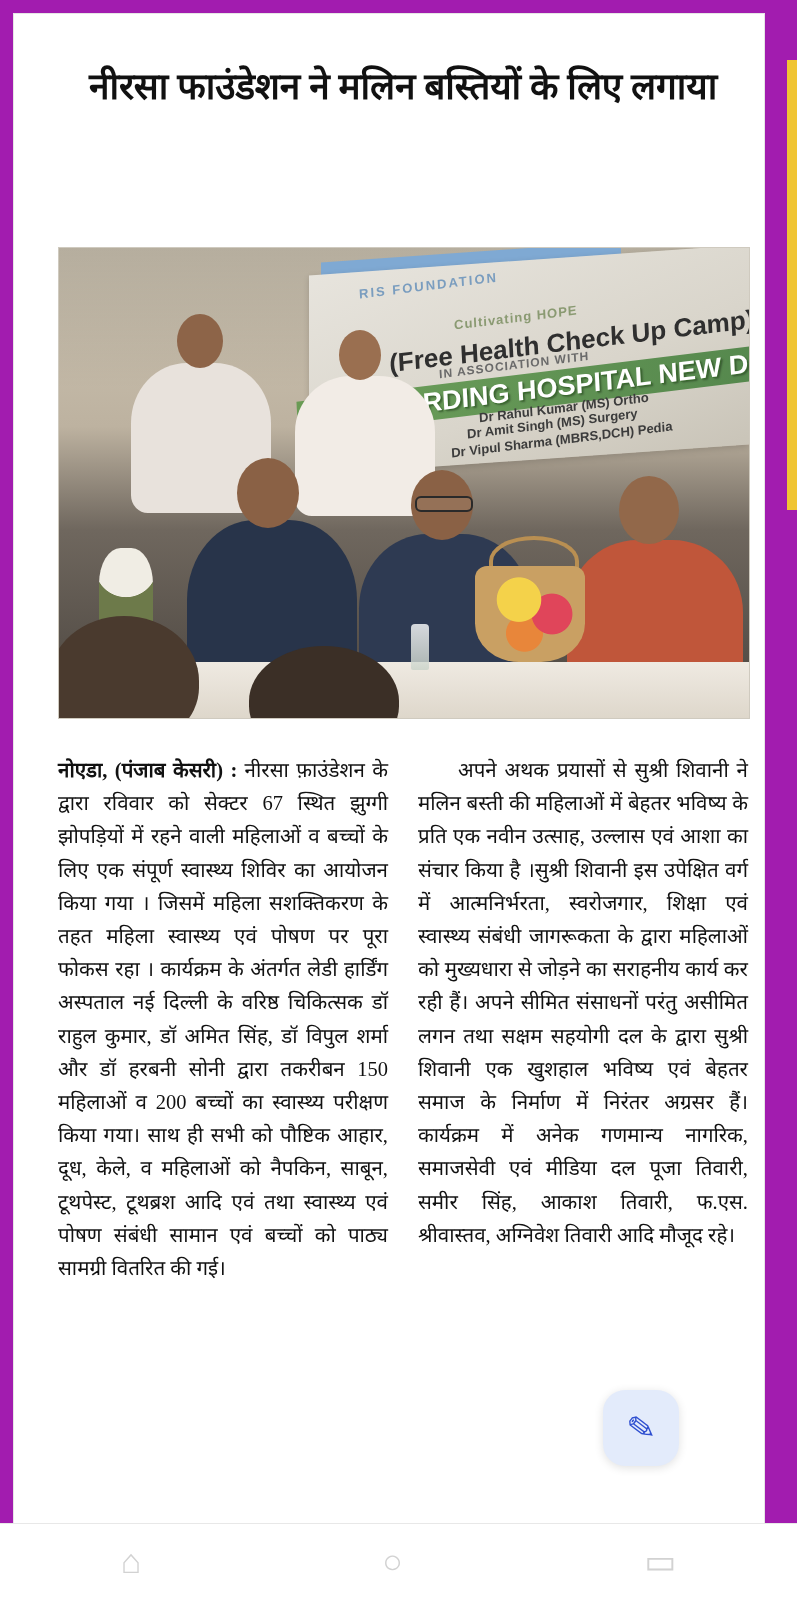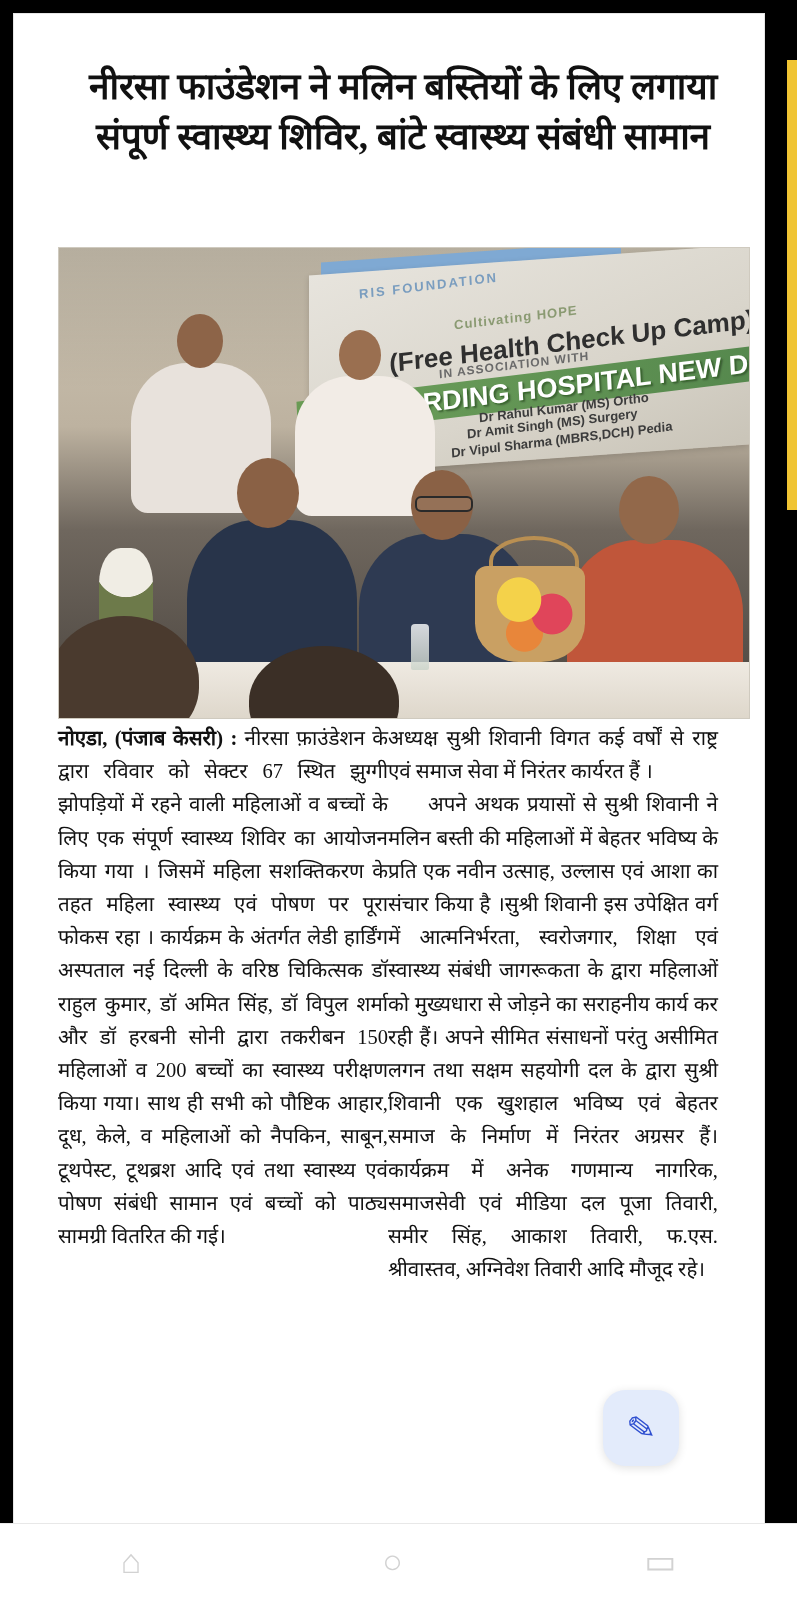--- a/index.html
+++ b/index.html
@@ -12,21 +12,21 @@
     height: 1600px;
     position: relative;
     font-family: "Liberation Serif", serif;
     overflow: hidden;
   }
 
   
   .page {
     position: absolute;
     inset: 0;
-    background: #000000;
+    background: #a21caf;
   }
   .paper {
     position: absolute;
     left: 14px;
     top: 14px;
     width: 750px;
     height: 1510px;
     background: #ffffff;
     box-shadow: 0 0 0 1px #e6e6e6;
   }
@@ -186,24 +186,25 @@
   .bottle {
     position: absolute; left: 352px; top: 376px; width: 18px; height: 46px;
     background: linear-gradient(180deg, rgba(255,255,255,.8), rgba(200,210,200,.8));
     border-radius: 4px 4px 2px 2px;
   }
 
   
   .cols {
     position: absolute;
     left: 44px;
-    top: 708px;
+    top: 740px;
     width: 690px;
     height: 800px;
     display: flex;
+    gap: 30px;
   }
   .col {
     width: 330px;
     font-family: "Liberation Serif", serif;
     font-size: 20.5px;
     line-height: 1.62;
     color: #111111;
     text-align: justify;
     text-justify: inter-word;
   }
@@ -234,21 +235,20 @@
 </style>
 </head>
 <body>
 
 <div class="page">
 
   <div class="paper">
 
     <div class="headline">
       <span class="l1">नीरसा फाउंडेशन ने मलिन बस्तियों के लिए लगाया</span>
-      <span class="l2">संपूर्ण स्वास्थ्य शिविर, बांटे स्वास्थ्य संबंधी सामान</span>
     </div>
 
     <div class="photo">
       <div class="bg"></div>
 
       <div class="banner-top"></div>
       <div class="banner"></div>
 
       <div class="banner-text bt1">RIS FOUNDATION</div>
       <div class="banner-text bt2">Cultivating HOPE</div>
@@ -287,21 +287,20 @@
       <div class="basket"></div>
       <div class="p person-f"></div>
       <div class="p person-g"></div>
     </div>
 
     <div class="cols">
       <div class="col">
         <p><span class="lead">नोएडा, (पंजाब केसरी) :</span><span> नीरसा फ़ाउंडेशन के द्वारा रविवार को सेक्टर 67 स्थित झुग्गी झोपड़ियों में रहने वाली महिलाओं व बच्चों के लिए एक संपूर्ण स्वास्थ्य शिविर का आयोजन किया गया । जिसमें महिला सशक्तिकरण के तहत महिला स्वास्थ्य एवं पोषण पर पूरा फोकस रहा । कार्यक्रम के अंतर्गत लेडी हार्डिंग अस्पताल नई दिल्ली के वरिष्ठ चिकित्सक डॉ राहुल कुमार, डॉ अमित सिंह, डॉ विपुल शर्मा और डॉ हरबनी सोनी द्वारा तकरीबन 150 महिलाओं व 200 बच्चों का स्वास्थ्य परीक्षण किया गया। साथ ही सभी को पौष्टिक आहार, दूध, केले, व महिलाओं को नैपकिन, साबून, टूथपेस्ट, टूथब्रश आदि एवं तथा स्वास्थ्य एवं पोषण संबंधी सामान एवं बच्चों को पाठ्य सामग्री वितरित की गई।</span></p>
       </div>
       <div class="col">
-        <p>अध्यक्ष सुश्री शिवानी विगत कई वर्षों से राष्ट्र एवं समाज सेवा में निरंतर कार्यरत हैं ।</p>
         <p class="indent">अपने अथक प्रयासों से सुश्री शिवानी ने मलिन बस्ती की महिलाओं में बेहतर भविष्य के प्रति एक नवीन उत्साह, उल्लास एवं आशा का संचार किया है ।सुश्री शिवानी इस उपेक्षित वर्ग में आत्मनिर्भरता, स्वरोजगार, शिक्षा एवं स्वास्थ्य संबंधी जागरूकता के द्वारा महिलाओं को मुख्यधारा से जोड़ने का सराहनीय कार्य कर रही हैं। अपने सीमित संसाधनों परंतु असीमित लगन तथा सक्षम सहयोगी दल के द्वारा सुश्री शिवानी एक खुशहाल भविष्य एवं बेहतर समाज के निर्माण में निरंतर अग्रसर हैं। कार्यक्रम में अनेक गणमान्य नागरिक, समाजसेवी एवं मीडिया दल पूजा तिवारी, समीर सिंह, आकाश तिवारी, फ.एस. श्रीवास्तव, अग्निवेश तिवारी आदि मौजूद रहे।</p>
       </div>
     </div>
 
   </div>
 
   <div class="right-strip"></div>
 
   <div class="fab">
     <span class="fab-glyph">✎</span>

